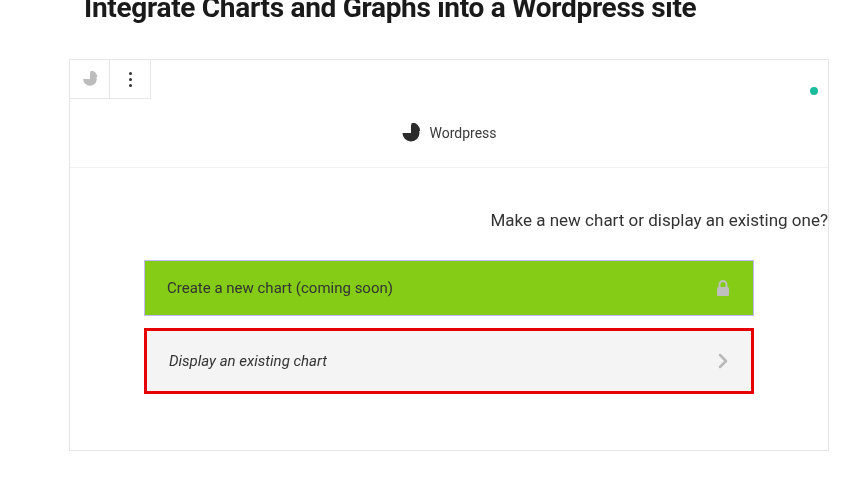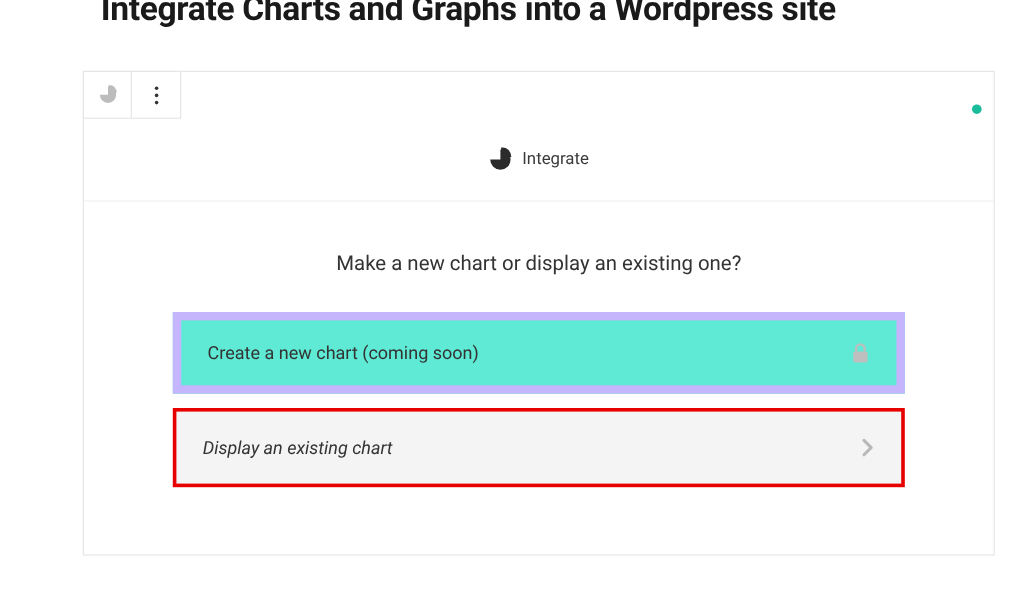--- a/index.html
+++ b/index.html
@@ -71,37 +71,37 @@
       justify-content: center;
       gap: 8px;
       padding: 26px 0 24px;
       border-bottom: 1px solid #f0f0f0;
     }
     .block-header-label {
       font-size: 14px;
       color: #3a3a3a;
     }
     .prompt-text {
-      text-align: center;
+      text-align: right;
       font-size: 17px;
       color: #333;
       padding: 42px 0 30px;
     }
     .options {
       padding: 0 74px 56px;
     }
     .option-row {
       display: flex;
       align-items: center;
       justify-content: space-between;
       padding: 18px 22px;
       font-size: 15px;
       color: #333;
-      border: 7px solid #c4b5fd;
-      background: #5eead4;
+      border: 1px solid #c4b5fd;
+      background: #84cc16;
       margin-bottom: 12px;
     }
     .option-row.highlighted {
       border: 3px solid #e60000;
       background: #f4f4f4;
       padding: 21px 22px;
       margin-bottom: 0;
       font-style: italic;
     }
     .icon-lock svg, .icon-chevron svg {
@@ -153,21 +153,21 @@
 
   <div class="status-dot"></div>
 
   <div class="block-body">
 
     <div class="block-header">
       <svg class="pie-icon" viewBox="0 0 20 20" fill="#2b2b2b">
         <path d="M10 1.5 A8.5 8.5 0 1 1 1.5 10 L10 10 Z"></path>
         <path d="M10 0 A8.5 8.5 0 0 1 18.5 8.5 L10 8.5 Z" transform="translate(0.6,-0.6)"></path>
       </svg>
-      <span class="block-header-label">Integrate</span>
+      <span class="block-header-label">Wordpress</span>
     </div>
 
     <div class="prompt-text">Make a new chart or display an existing one?</div>
 
     <div class="options">
 
       <div class="option-row">
         <span>Create a new chart (coming soon)</span>
         <span class="icon-lock">
           <svg width="16" height="18" viewBox="0 0 16 18" fill="#bfbfbf">

